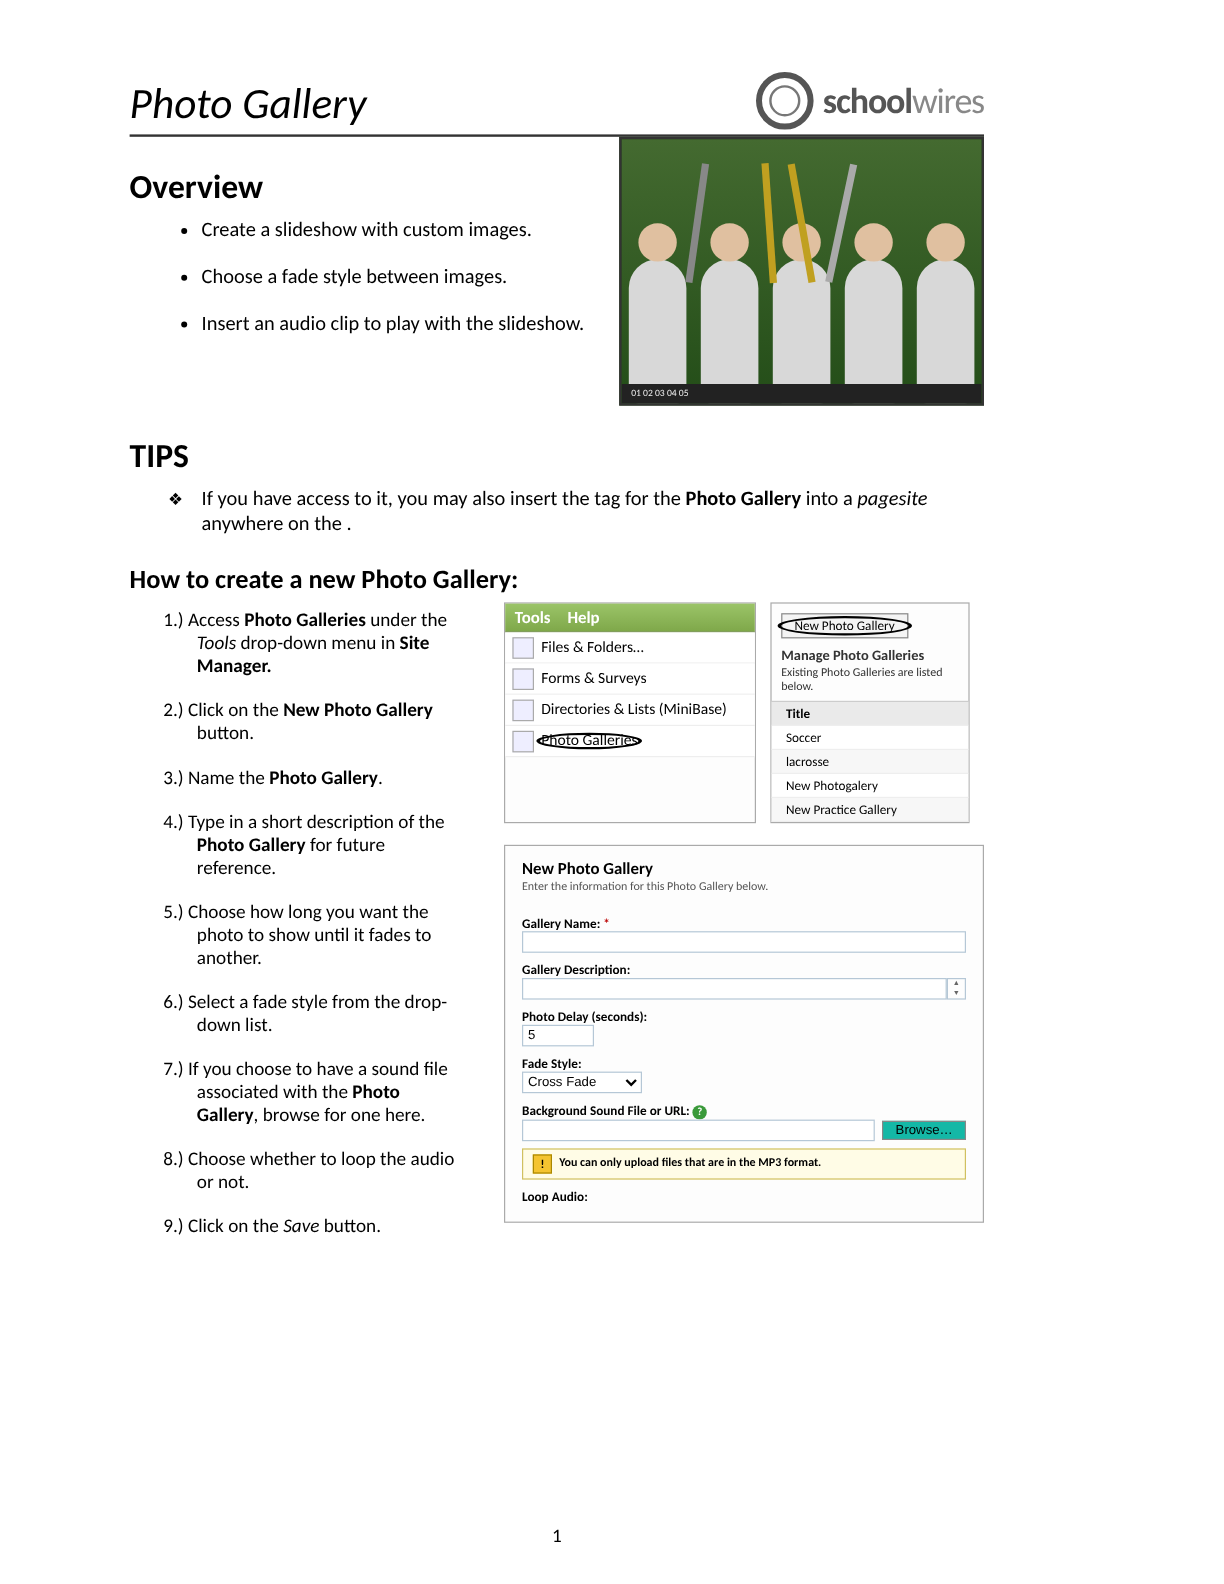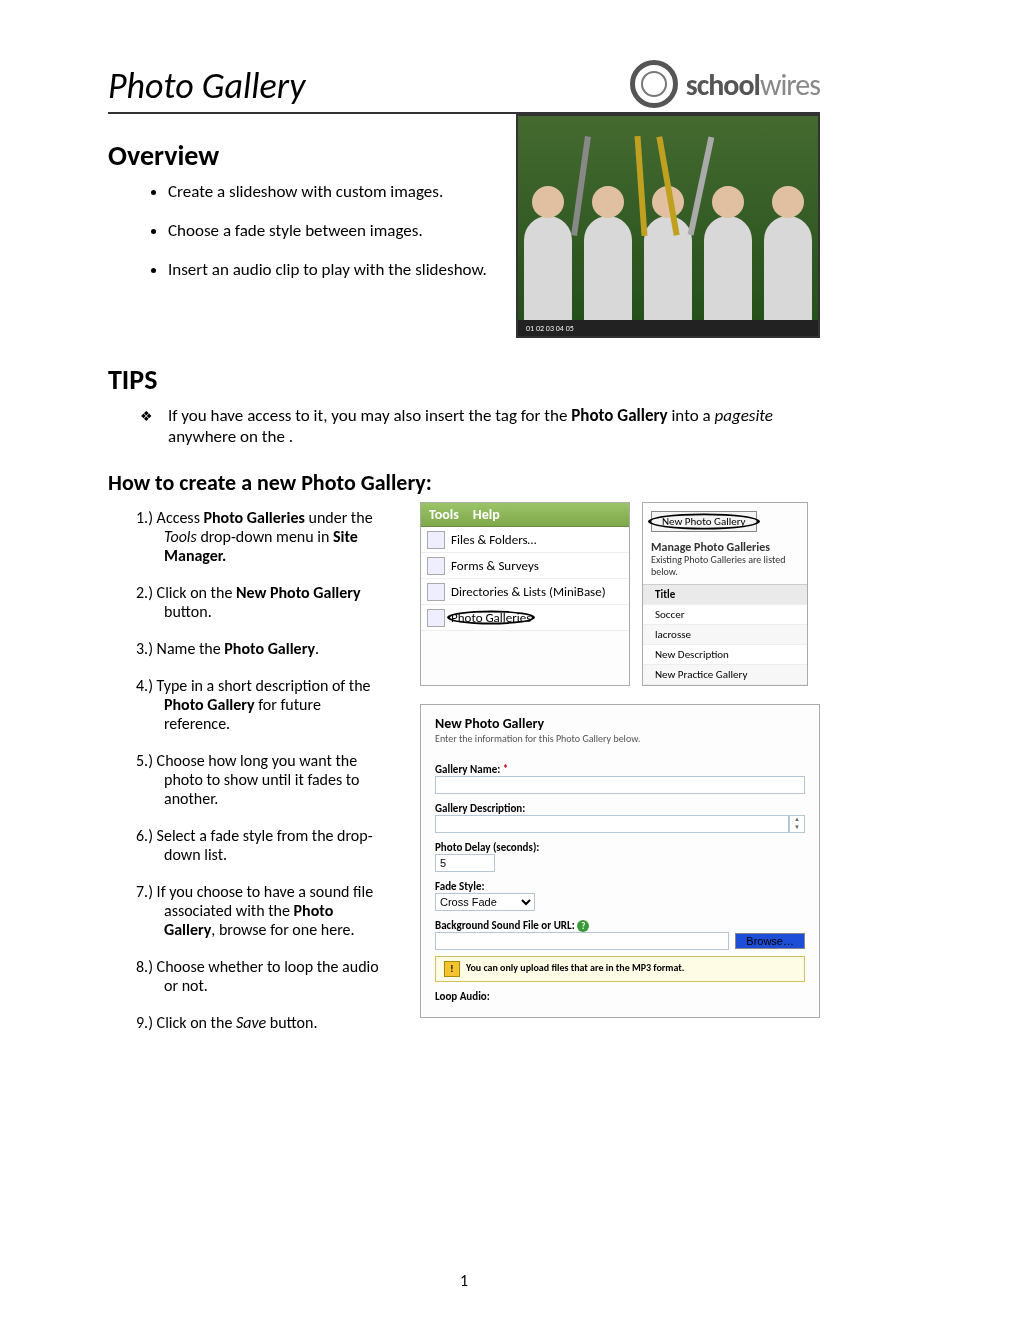--- a/index.html
+++ b/index.html
@@ -175,21 +175,21 @@
   .form-panel .sub{font-size:10px;color:#555;margin-bottom:18px;}
   .fld-label{font-size:11px;font-weight:700;margin-top:8px;display:block;}
   .req{color:#b00;}
   .fld-input{
     width:100%; box-sizing:border-box; border:1px solid #b5c7d6;
     height:18px; font-size:11px; padding:0 4px; background:#fff;
   }
   .fld-short{width:60px;}
   .fld-select{width:100px;border:1px solid #b5c7d6;height:18px;font-size:11px;background:#fff;}
   .sound-row{display:flex;gap:6px;align-items:center;}
-  .browse-btn{border:1px solid #888;background:#1d4ed8;font-size:11px;padding:1px 10px;}
+  .browse-btn{border:1px solid #888;background:#14b8a6;font-size:11px;padding:1px 10px;}
   .warn-box{
     border:1px solid #d0c060; background:#fffce6;
     margin-top:6px; padding:4px 8px; font-size:10px;
     display:flex; gap:6px; align-items:flex-start;
   }
   .warn-ico{
     width:14px;height:14px;background:#f4c430;border:1px solid #aa8800;
     display:inline-block;text-align:center;font-weight:700;color:#000;font-size:10px;line-height:14px;
   }
   .radio-row{font-size:11px;display:flex;gap:12px;align-items:center;margin-top:2px;}
@@ -291,21 +291,21 @@
             <span class="gal-btn circled">New Photo Gallery</span>
           </div>
           <div class="gal-sub">
             <b>Manage Photo Galleries</b>
             <span>Existing Photo Galleries are listed below.</span>
           </div>
           <div class="gal-table">
             <div class="gal-row h">Title</div>
             <div class="gal-row">Soccer</div>
             <div class="gal-row alt">lacrosse</div>
-            <div class="gal-row">New Description</div>
+            <div class="gal-row">New Photogalery</div>
             <div class="gal-row alt">New Practice Gallery</div>
           </div>
         </div>
       </div>
 
       <div class="panel form-panel">
         <h4>New Photo Gallery</h4>
         <div class="sub">Enter the information for this Photo Gallery below.</div>
 
         <label class="fld-label">

